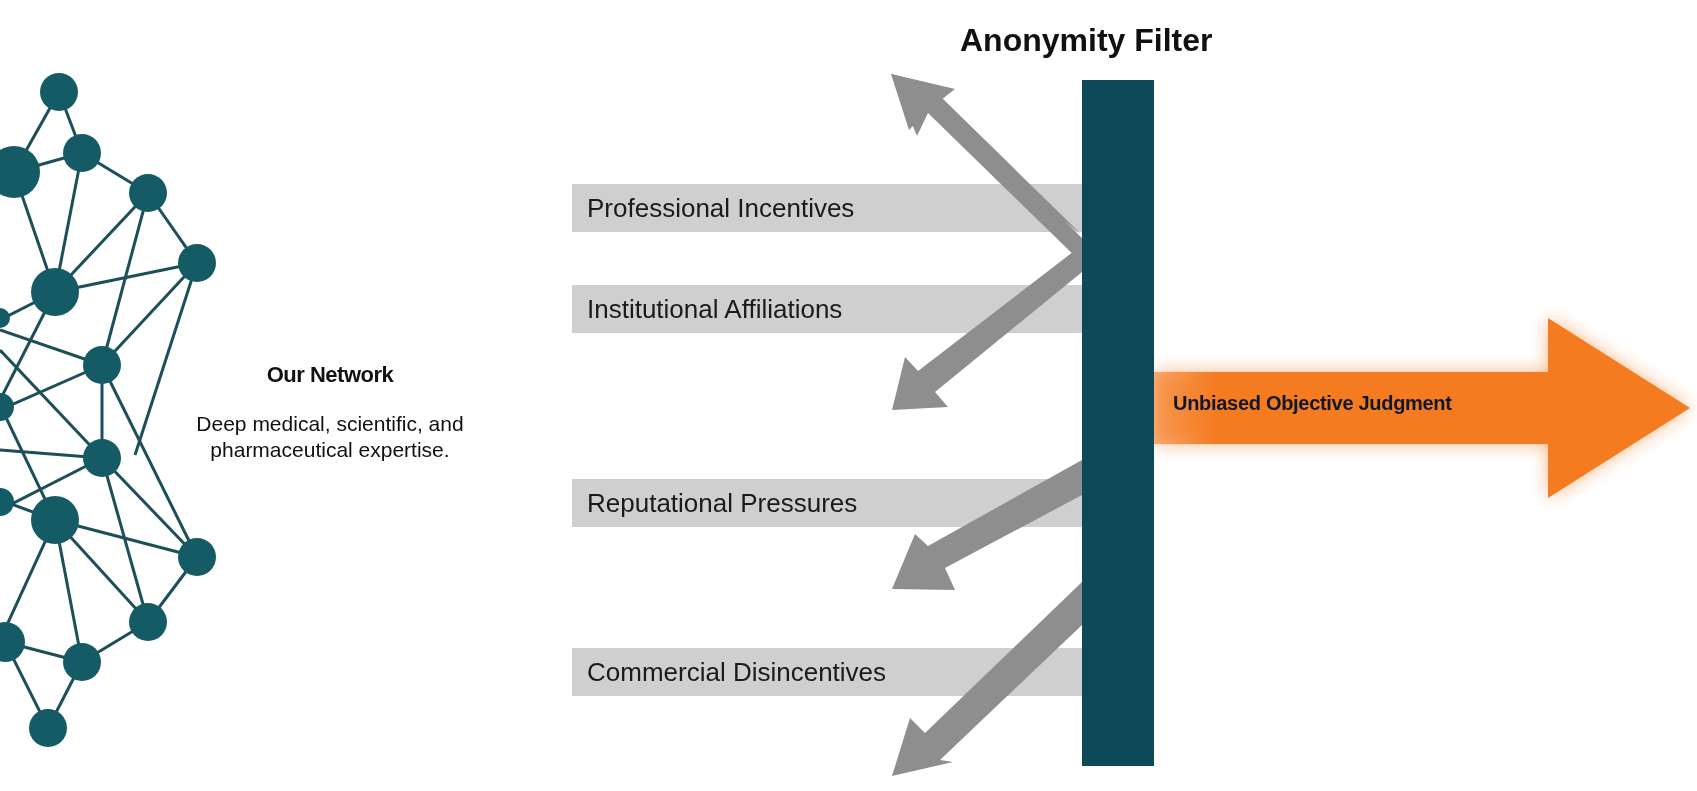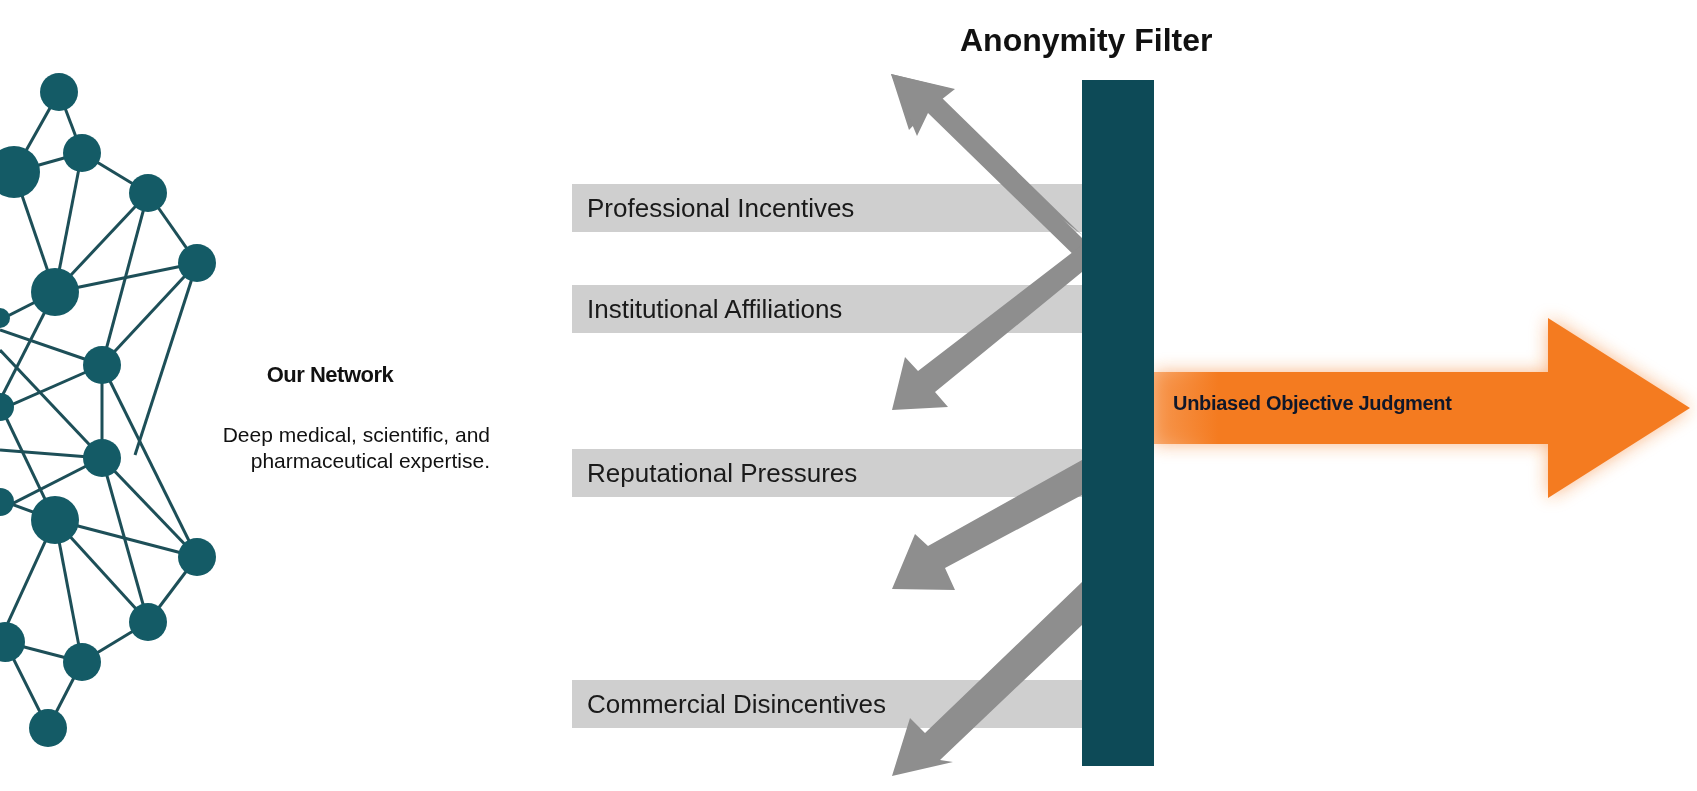--- a/index.html
+++ b/index.html
@@ -1,19 +1,19 @@
 <!DOCTYPE html>
 <html><head>
 <meta charset="utf-8">
 <style>
   html, body { margin:0; padding:0; background:#ffffff; }
   body { width:1697px; height:791px; position:relative; overflow:hidden; font-family:"Liberation Sans", sans-serif; }
   .net-svg { position:absolute; left:0; top:0; }
   .network-title { position:absolute; left:170px; top:362px; width:320px; text-align:center; font-size:22px; font-weight:bold; color:#111; letter-spacing:-0.5px; }
-  .network-desc { position:absolute; left:170px; top:411px; width:320px; text-align:right; font-size:21px; line-height:26px; color:#111;margin-top:11px; }
+  .network-desc { position:absolute; left:170px; top:411px; width:320px; text-align:center; font-size:21px; line-height:26px; color:#111; }
   .bar { position:absolute; left:572px; width:512px; height:48px; background:#cfcfcf; }
   .bar span { position:absolute; left:15px; top:9px; font-size:26px; color:#1a1a1a; white-space:nowrap; }
   .filter-title { position:absolute; left:960px; top:22px; width:320px; text-align:left; font-size:32px; font-weight:bold; color:#111; }
   .filter-bar { position:absolute; left:1082px; top:80px; width:72px; height:686px; background:#0d4a57; }
   .arrow-svg { position:absolute; left:0; top:0; }
   .out-label { position:absolute; left:1173px; top:392px; font-size:20px; font-weight:bold; color:#0f172a; white-space:nowrap; letter-spacing:-0.3px; }
 </style>
 </head>
 <body>
 
@@ -77,24 +77,24 @@
 
 <div class="network-title">Our Network</div>
 <div class="network-desc">Deep medical, scientific, and pharmaceutical expertise.</div>
 
 <div class="bar" style="top:152px;margin-top:32px;">
     <span>Professional Incentives</span>
   </div>
 <div class="bar" style="top:285px;">
     <span>Institutional Affiliations</span>
   </div>
-<div class="bar" style="top:449px;">
+<div class="bar" style="top:479px;">
     <span>Reputational Pressures</span>
   </div>
-<div class="bar" style="top:680px;text-align:right;">
+<div class="bar" style="top:648px;text-align:right;">
     <span>Commercial Disincentives</span>
   </div>
 
 <svg class="arrow-svg" width="1697" height="791">
   <defs>
     <filter id="glow" x="-20%" y="-40%" width="140%" height="180%">
       <feGaussianBlur stdDeviation="9"></feGaussianBlur>
     </filter>
     <linearGradient id="fade" x1="0" x2="1" y1="0" y2="0">
       <stop offset="0" stop-color="#f47b20" stop-opacity="0.55"></stop>

